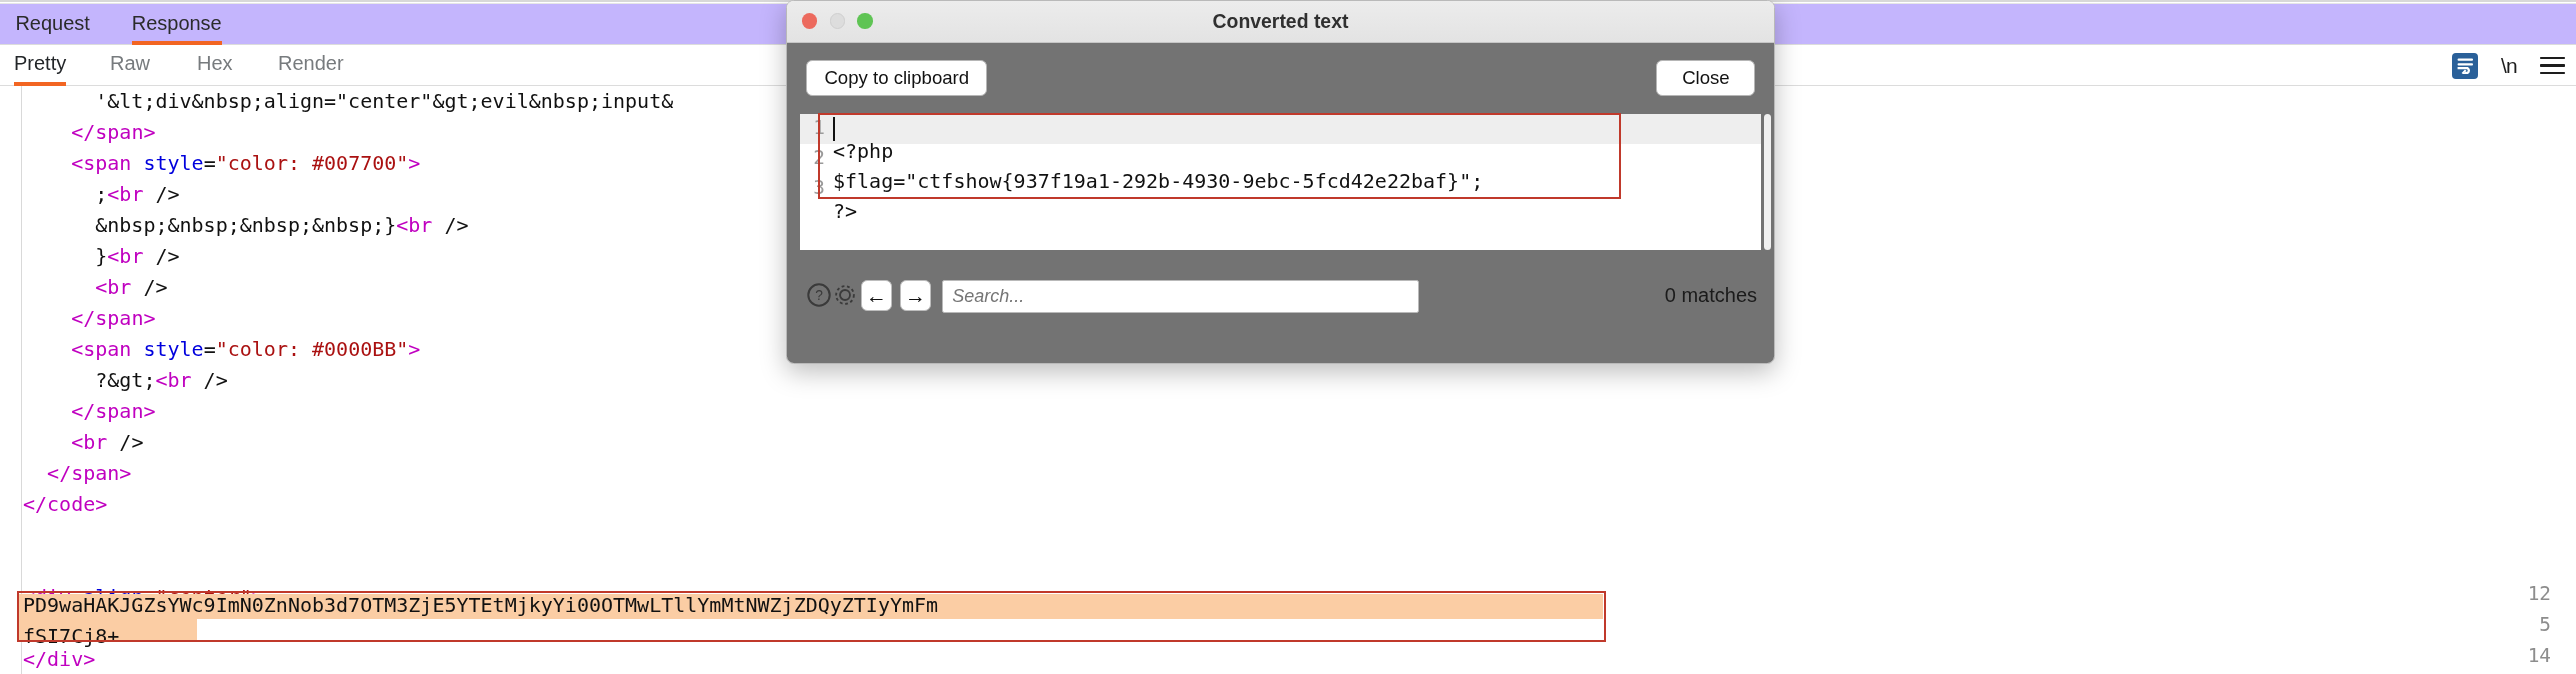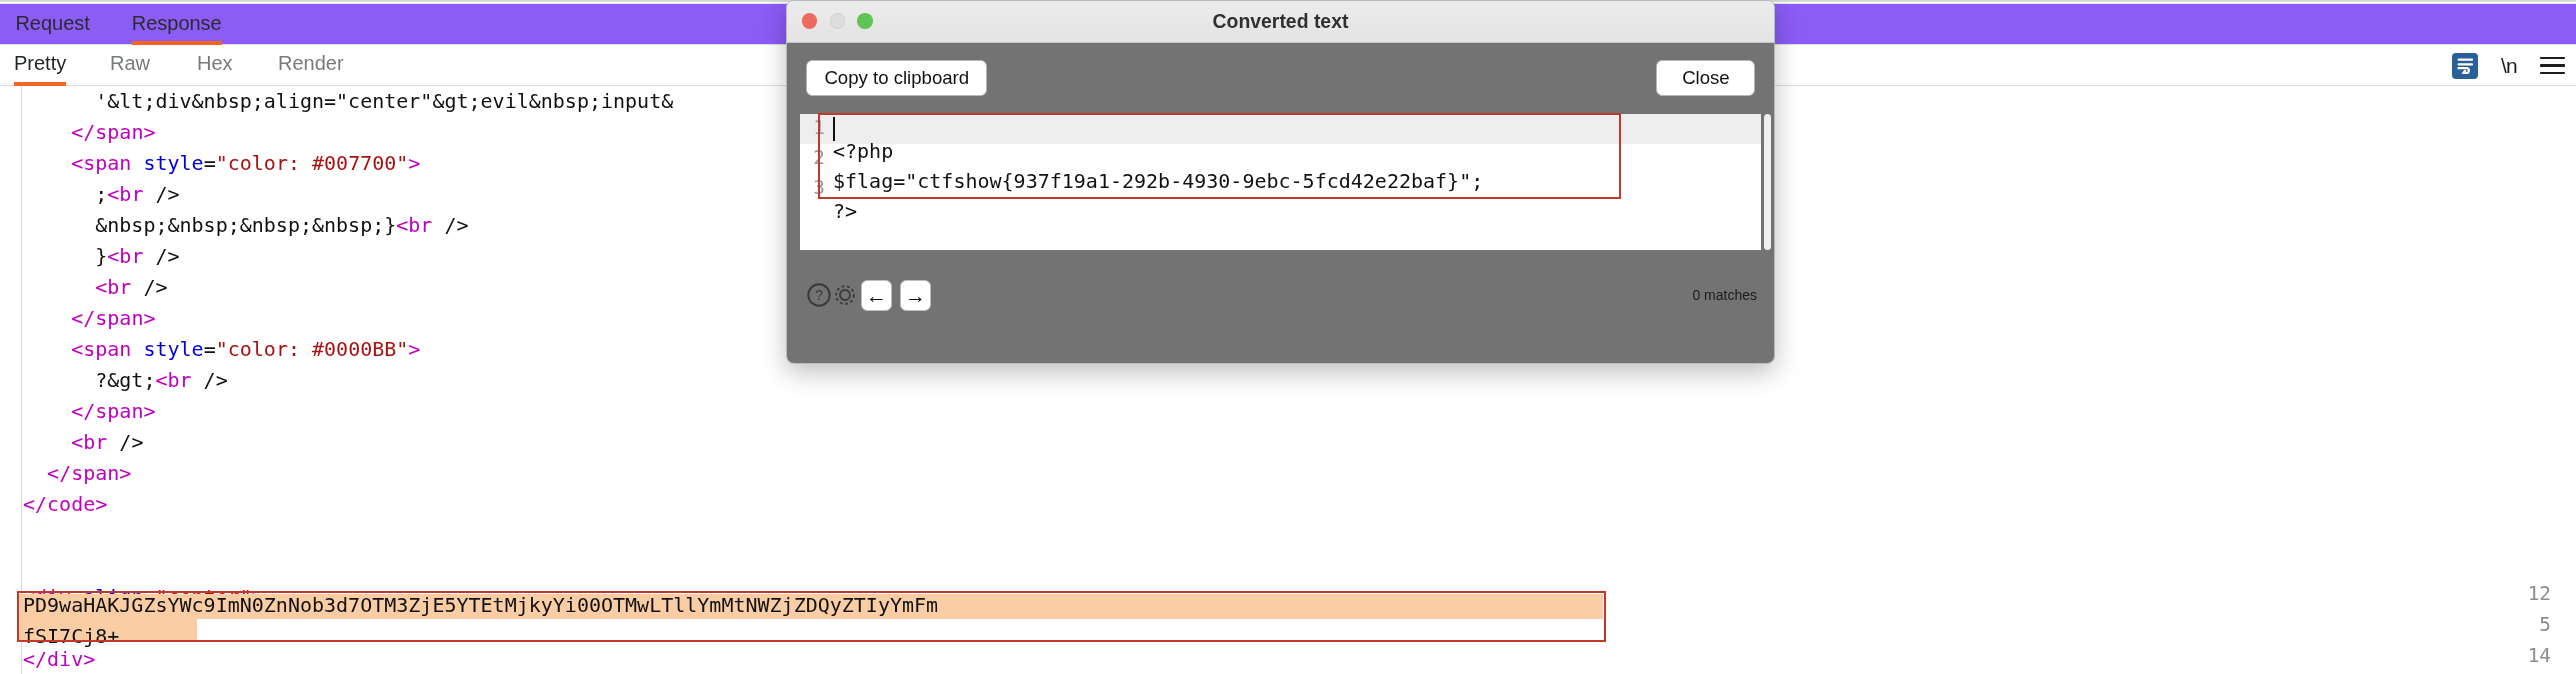--- a/index.html
+++ b/index.html
@@ -13,21 +13,21 @@
 
   #app { position: relative; width: 2576px; height: 674px; background:#fff; }
 
   
   .rule-top { position:absolute; left:0; top:0; width:2576px; height:1.5px; background:#d8d8d8; }
   .rule-top2 { position:absolute; left:0; top:3.1px; width:2576px; height:0.8px; background:#e6e6e6; }
 
   
   .reqresp-bar {
     position:absolute; left:0; top:3.9px; width:2576px; height:41px;
-    background:#8b5cf6; border-bottom:0.8px solid #dcdcdc;
+    background:#c4b5fd; border-bottom:0.8px solid #dcdcdc;
   }
   .rr-tab {
     position:absolute; top:0; height:41px; line-height:38px;
     font-size:20px; color:#2b2b2b; padding:0 7.7px; cursor:pointer;
     font-family:"Liberation Sans", sans-serif;
   }
   .rr-tab .ul { position:absolute; left:7.7px; right:7.7px; bottom:0; height:3.9px; background:transparent; }
   .rr-tab.active .ul { background:#f26522; }
   #rr-request { left:7.7px; }
   #rr-response { left:124px; }
@@ -171,21 +171,21 @@
   #btn-prev { left:74px; }
   #btn-next { left:113px; }
   .search-input {
     position:absolute; left:155px; top:11.6px; width:477px; height:33px;
     border:0.8px solid #b9b9b9; background:#fff; border-radius:2.3px;
     font-size:18px; font-style:italic; color:#9a9a9a; padding:0 9.3px;
     font-family:"Liberation Sans", sans-serif;
   }
   .matches {
     position:absolute; right:17px; top:11.6px; height:33px; line-height:31px;
-    font-size:14px; color:#1b1b1b;margin-left:13px;
+    font-size:20px; color:#1b1b1b;margin-left:13px;
   }
   .modal-scroll {
     position:absolute; right:3.1px; top:71px; width:7px; height:136px;
     background:#f0f0f0; border-radius:3.9px;
   }
 </style>
 </head>
 <body>
 
 <div id="app">
@@ -305,19 +305,20 @@
               <circle cx="18" cy="18" r="11.4" stroke-dasharray="3.6 3.4"></circle>
             </g>
           </svg>
         </div>
         <div class="arrow-btn" id="btn-prev">
           <span>←</span>
         </div>
         <div class="arrow-btn" id="btn-next">
           <span>→</span>
         </div>
+        <input class="search-input" type="text" placeholder="Search..." style="">
         <div class="matches">0 matches</div>
       </div>
     </div>
   </div>
 
 </div>
 
 
 </body></html>

